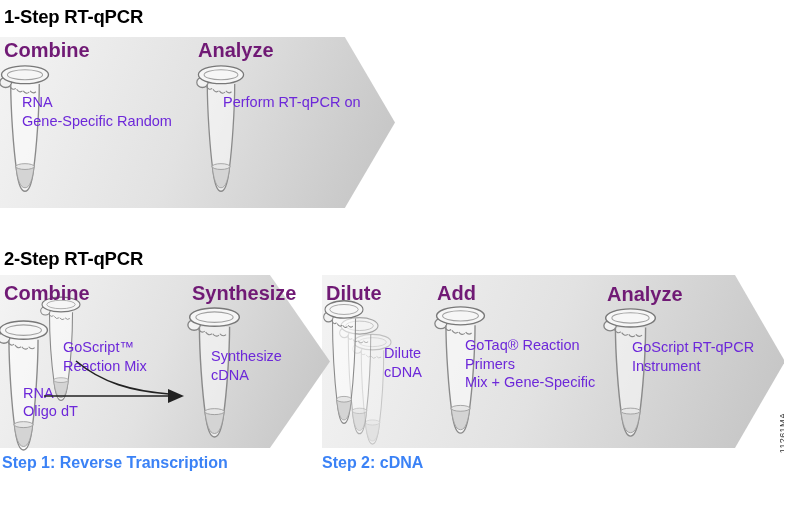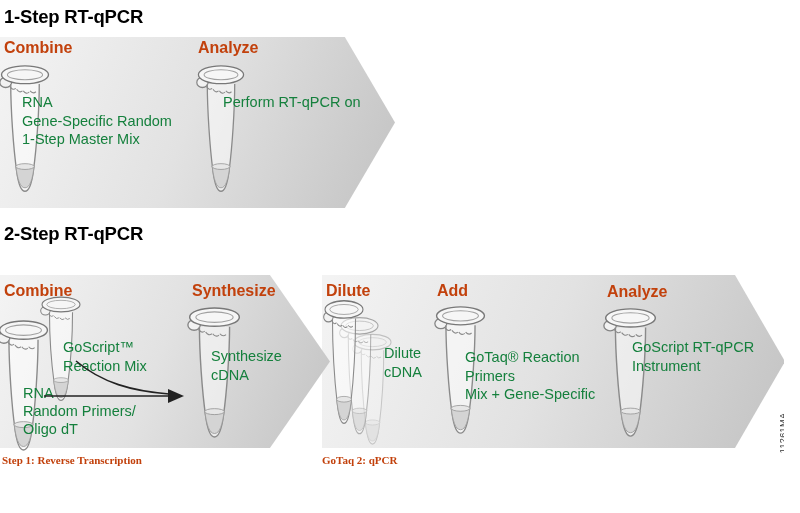--- a/index.html
+++ b/index.html
@@ -5,24 +5,24 @@
   html,body{margin:0;padding:0;background:#ffffff;}
   .canvas{
     position:relative;width:784px;height:513px;background:#ffffff;
     font-family:"Liberation Sans",sans-serif;color:#1a1a1a;overflow:hidden;
   }
   .sec-title{position:absolute;font-size:18.5px;font-weight:bold;letter-spacing:-0.2px;color:#000;white-space:nowrap;}
   .arrow{position:absolute;background:linear-gradient(112deg,#f3f3f3 2%,#e2e2e2 48%,#c4c4c4 98%);}
   .arrow1{left:0;top:37px;width:395px;height:171px;clip-path:polygon(0 0,87.3% 0,100% 50%,87.3% 100%,0 100%);z-index:0;}
   .arrow2{left:0;top:275px;width:330px;height:173px;clip-path:polygon(0 0,81.8% 0,100% 50%,81.8% 100%,0 100%);z-index:1;}
   .arrow3{left:322px;top:275px;width:463px;height:173px;clip-path:polygon(0 0,89.2% 0,100% 50%,89.2% 100%,0 100%);z-index:0;}
-  .step-heading{position:absolute;font-size:16px;font-weight:bold;color:#c2410c;white-space:nowrap;z-index:3;}
-  .txt{position:absolute;font-size:14.5px;line-height:18.5px;color:#15803d;white-space:nowrap;z-index:3;}
+  .step-heading{position:absolute;font-size:20px;font-weight:bold;color:#701a75;white-space:nowrap;z-index:3;}
+  .txt{position:absolute;font-size:14.5px;line-height:18.5px;color:#6d28d9;white-space:nowrap;z-index:3;}
   .txt div{white-space:nowrap;}
-  .step-label{position:absolute;font-size:11px;font-weight:bold;color:#c2410c;white-space:nowrap;z-index:3;font-family:Liberation Serif, serif;}
+  .step-label{position:absolute;font-size:16px;font-weight:bold;color:#3b82f6;white-space:nowrap;z-index:3;}
   .tube{position:absolute;z-index:2;}
   .figcode{
     position:absolute;left:759px;top:428px;width:48px;text-align:center;
     font-size:9px;letter-spacing:0.4px;color:#333;transform:rotate(-90deg);z-index:3;white-space:nowrap;
   }
   .merge-arrow{position:absolute;left:20px;top:352px;z-index:4;}
 </style>
 </head>
 <body>
 
@@ -46,50 +46,48 @@
 
   <div class="arrow arrow1"></div>
 
   <div class="step-heading" style="left:4px;top:39px">Combine</div>
   <svg class="tube" style="left:-1px;top:62px" width="52" height="136" viewBox="0 0 62 160" preserveAspectRatio="none">
       <use href="#tube-shape"></use>
     </svg>
   <div class="txt" style="left:22px;top:93px">
     <div>RNA</div>
     <div>Gene-Specific Random</div>
-    <div>1-Step Master Mix</div>
   </div>
 
   <div class="step-heading" style="left:198px;top:39px">Analyze</div>
   <svg class="tube" style="left:196px;top:62px" width="50" height="136" viewBox="0 0 62 160" preserveAspectRatio="none">
       <use href="#tube-shape"></use>
     </svg>
   <div class="txt" style="left:223px;top:93px">
     <div>Perform RT-qPCR on</div>
   </div>
 
-  <div class="sec-title" style="left:4px;top:223px">2-Step RT-qPCR</div>
+  <div class="sec-title" style="left:4px;top:248px">2-Step RT-qPCR</div>
 
   <div class="arrow arrow3"></div>
   <div class="arrow arrow2"></div>
 
   <div class="step-heading" style="left:4px;top:282px">Combine</div>
   <svg class="tube" style="left:40px;top:294px" width="42" height="112" viewBox="0 0 62 160" preserveAspectRatio="none">
       <use href="#tube-shape"></use>
     </svg>
   <svg class="tube" style="left:-3px;top:317px" width="53" height="140" viewBox="0 0 62 160" preserveAspectRatio="none">
       <use href="#tube-shape"></use>
     </svg>
   <div class="txt" style="left:63px;top:338px">
     <div>GoScript™</div>
     <div>Reaction Mix</div>
   </div>
   <div class="txt" style="left:23px;top:384px;line-height:18px">
     <div>RNA</div>
-    <div>Random Primers/</div>
     <div>Oligo dT</div>
   </div>
 
   <svg class="merge-arrow" width="175" height="54" viewBox="0 0 175 54">
     <path d="M24,44 L150,44" fill="none" stroke="#222" stroke-width="1.6"></path>
     <path d="M56,9 C82,31 112,39 149,42" fill="none" stroke="#222" stroke-width="1.6"></path>
     <polygon points="148,37 164,44 148,51" fill="#222"></polygon>
   </svg>
 
   <div class="step-heading" style="left:192px;top:282px">Synthesize</div>
@@ -115,32 +113,32 @@
     </svg>
   <div class="txt" style="left:384px;top:344px">
     <div>Dilute</div>
     <div>cDNA</div>
   </div>
 
   <div class="step-heading" style="left:437px;top:282px">Add</div>
   <svg class="tube" style="left:434px;top:303px" width="53" height="137" viewBox="0 0 62 160" preserveAspectRatio="none">
       <use href="#tube-shape"></use>
     </svg>
-  <div class="txt" style="left:465px;top:348px">
+  <div class="txt" style="left:465px;top:336px">
     <div>GoTaq® Reaction</div>
     <div>Primers</div>
     <div>Mix + Gene-Specific</div>
   </div>
 
   <div class="step-heading" style="left:607px;top:283px">Analyze</div>
   <svg class="tube" style="left:603px;top:305px" width="55" height="138" viewBox="0 0 62 160" preserveAspectRatio="none">
       <use href="#tube-shape"></use>
     </svg>
   <div class="txt" style="left:632px;top:338px">
     <div>GoScript RT-qPCR</div>
     <div>Instrument</div>
   </div>
 
-  <div class="step-label" style="left:322px;top:454px">GoTaq 2: qPCR</div>
+  <div class="step-label" style="left:322px;top:454px">Step 2: cDNA</div>
 
   <div class="figcode">11261MA</div>
 
 </div>
 
 </body></html>

